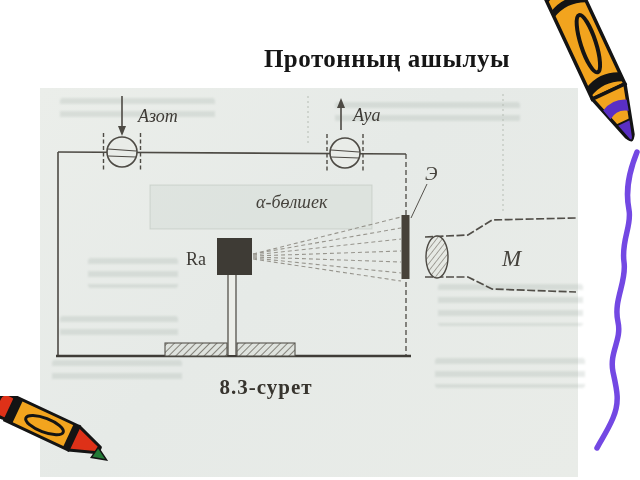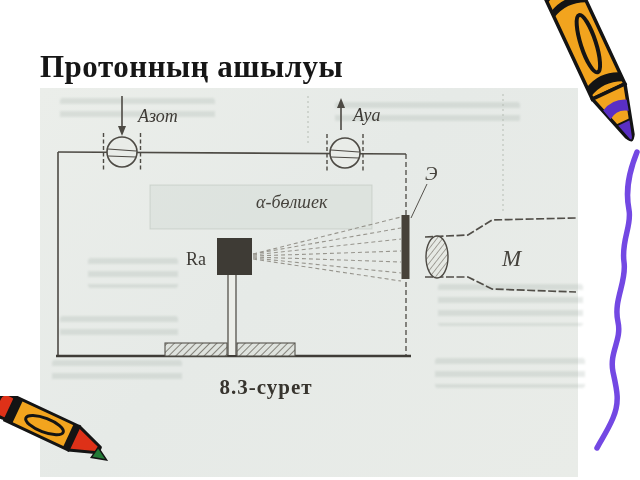--- a/index.html
+++ b/index.html
@@ -1,19 +1,19 @@
 <!DOCTYPE html>
 <html><head>
 <meta charset="utf-8">
 <style>
   html,body{margin:0;padding:0;background:#ffffff;}
   .stage{position:relative;width:640px;height:480px;background:#ffffff;overflow:hidden;
          font-family:"Liberation Serif","DejaVu Serif",serif;}
-  .title{position:absolute;left:40px;top:28px;width:470px;text-align:left;
-         font-size:31px;color:#161616;letter-spacing:0.5px;}
+  .title{position:absolute;left:40px;top:28px;width:470px;text-align:right;
+         font-size:25px;color:#161616;letter-spacing:0.5px;}
   .formula{position:absolute;left:62px;top:74px;font-family:"Liberation Sans","DejaVu Sans",sans-serif;
            font-size:15.5px;font-weight:600;color:#0e0e16;letter-spacing:0.2px;white-space:nowrap;}
   .formula sub{font-size:10px;font-weight:600;position:relative;top:3px;}
   .formula sup{font-size:10px;font-weight:600;position:relative;top:-4px;}
   .scan{position:absolute;left:40px;top:88px;width:538px;height:389px;
         background:linear-gradient(135deg,#ebeeea 0%,#e6eae7 45%,#e9ece8 100%);}
   .bleed{position:absolute;border-radius:3px;opacity:.45;filter:blur(1.2px);
          background:repeating-linear-gradient(180deg,rgba(130,148,138,.40) 0 6px,rgba(0,0,0,0) 6px 13px);}
   .b1{left:20px;top:10px;width:155px;height:24px;}
   .b2{left:295px;top:14px;width:185px;height:20px;}

